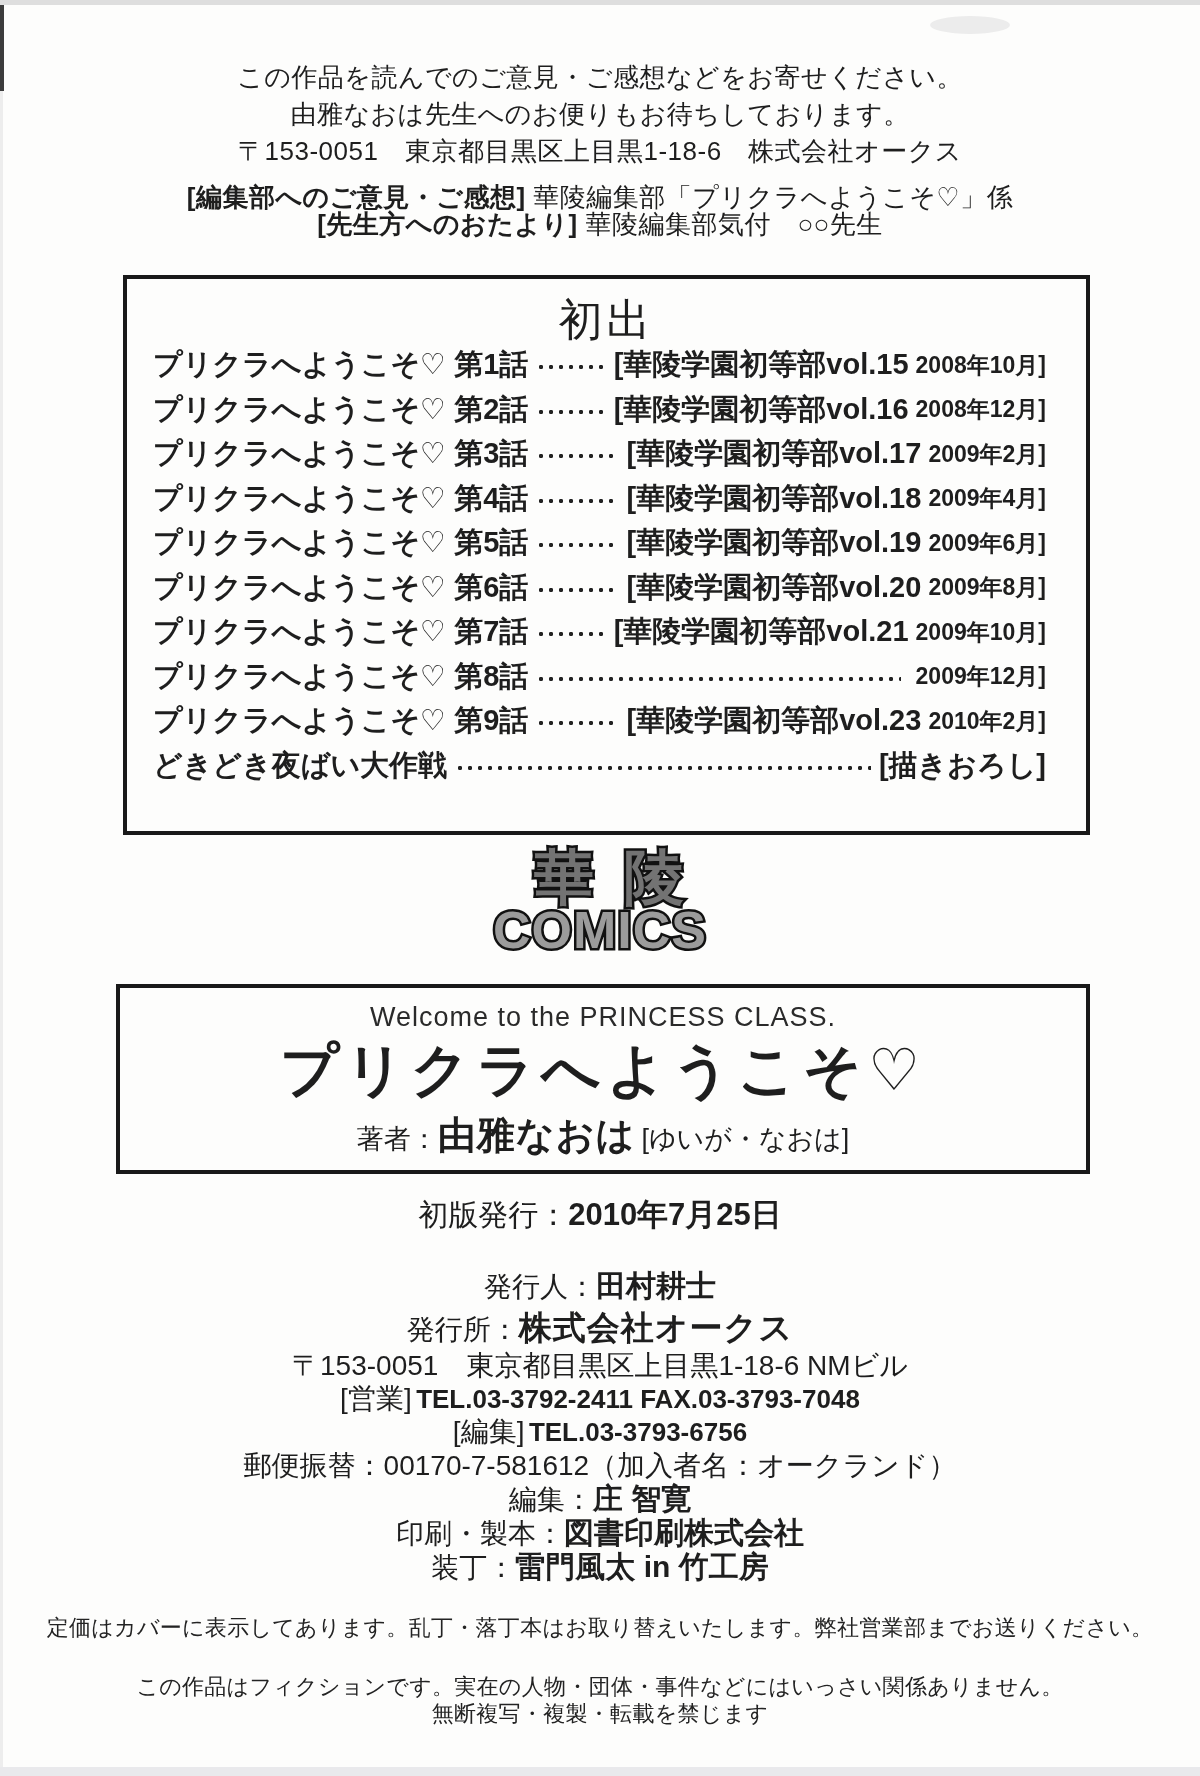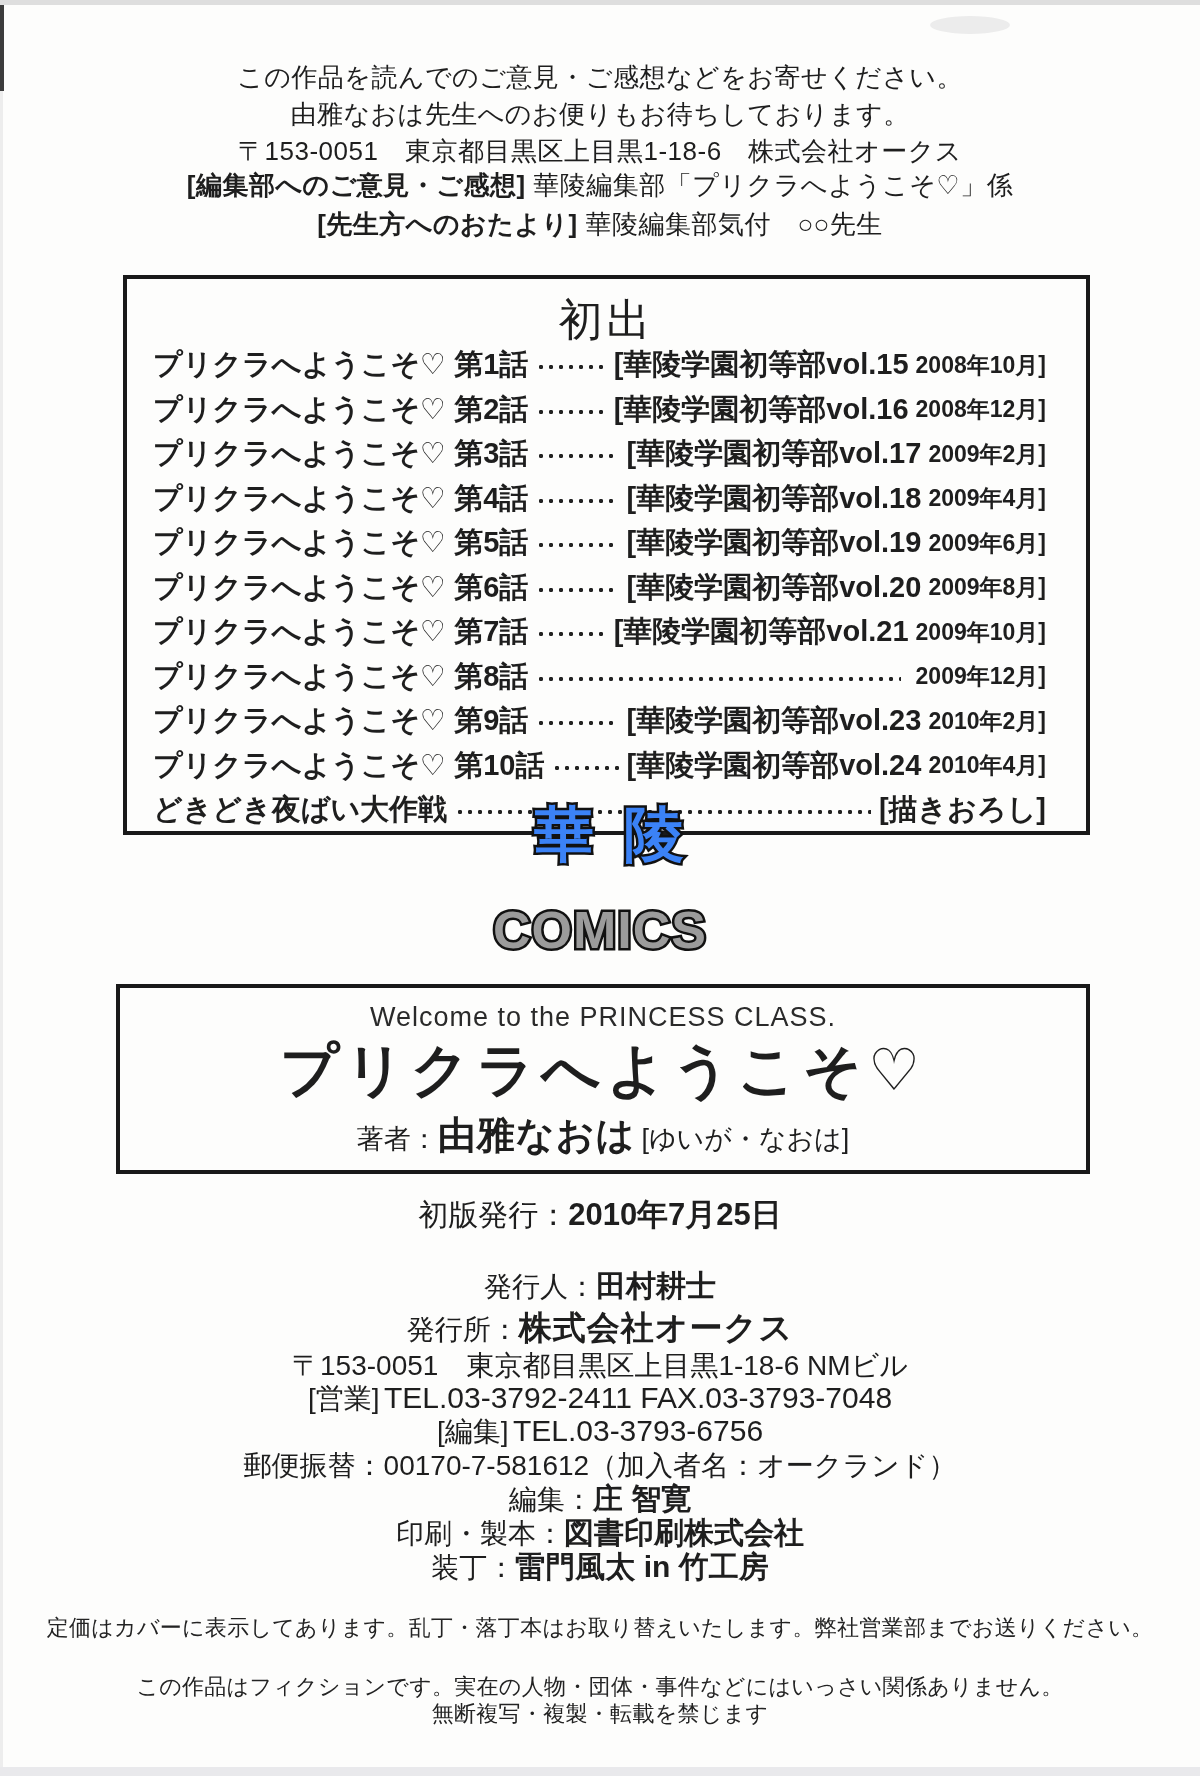--- a/index.html
+++ b/index.html
@@ -22,23 +22,23 @@
   .entry{display:flex;align-items:center;height:44.5px;}
   .entry .chapter{font-weight:700;font-size:29px;white-space:nowrap;}
   .entry .leader{flex:1;height:6px;margin:4px 8px 0 8px;
     background-image:radial-gradient(circle,#222 2px,transparent 2.3px);
     background-size:10px 6px;background-position:left center;background-repeat:repeat-x;}
   .entry .src{font-weight:700;font-size:29px;white-space:nowrap;}
   .entry .date{font-size:23px;font-weight:600;white-space:nowrap;}
   .entry .date:not(:empty){margin-left:7px;}
 
   
-  .logo-kanji{position:absolute;top:795px;left:0;right:0;text-align:center;
+  .logo-kanji{position:absolute;top:838px;left:0;right:0;text-align:center;
     font-size:60px;font-weight:700;letter-spacing:30px;text-indent:30px;
-    color:#3b82f6;-webkit-text-stroke:5px #111;paint-order:stroke fill;padding-left:18px;}
+    color:#737373;-webkit-text-stroke:5px #111;paint-order:stroke fill;padding-left:18px;}
   .logo-roman{position:absolute;top:900px;left:0;right:0;text-align:center;
     font-size:52px;font-weight:700;letter-spacing:1px;
     color:#9b9b9b;-webkit-text-stroke:5px #111;paint-order:stroke fill;}
 
   
   .title-box{position:absolute;left:116px;top:984px;width:966px;height:182px;
     border:4px solid #191919;background:#fdfdfc;}
   .title-eng{position:absolute;top:14px;left:0;right:0;text-align:center;
     font-size:27px;font-weight:400;letter-spacing:1px;color:#2a2a2a;}
   .title-main{position:absolute;top:44px;left:0;right:0;text-align:center;
@@ -48,21 +48,21 @@
   .title-author .name{font-size:38px;font-weight:700;letter-spacing:1px;}
   .title-author .reading{font-size:27px;margin-left:6px;margin-top:19px;}
 
   
   .ed-label{font-size:30px;}
   .ed-date{font-size:31px;font-weight:700;}
   .p-label{font-size:28px;}
   .p-bold{font-size:30px;font-weight:700;}
   .p-big{font-size:33px;font-weight:700;letter-spacing:1px;}
   .p-plain{font-size:28px;}
-  .p-tel{font-size:30px;font-weight:400;}
+  .p-tel{font-size:26px;font-weight:700;}
 
   
   .f-small{font-size:22px;letter-spacing:0.3px;color:#232323;}
   .f-isbn{font-size:30px;font-weight:400;letter-spacing:0.5px;}
   .gap-lg{display:inline-block;width:36px;}
 
   
   .art-top{position:absolute;left:0;top:0;right:0;height:5px;background:#dedede;}
   .art-left-tick{position:absolute;left:0;top:5px;width:4px;height:86px;background:#3c3c3c;}
   .art-left-edge{position:absolute;left:0;top:0;width:3px;height:1776px;background:#ededed;}
@@ -76,21 +76,21 @@
 <div class="page">
 
   <div class="art-left-edge"></div>
   <div class="art-top"></div>
   <div class="art-left-tick"></div>
   <div class="art-smudge"></div>
 
   <div class="line h-small" style="top:60px">この作品を読んでのご意見・ご感想などをお寄せください。</div>
   <div class="line h-small" style="top:97px">由雅なおは先生へのお便りもお待ちしております。</div>
   <div class="line h-addr" style="top:134px">〒153-0051　東京都目黒区上目黒1-18-6　株式会社オークス</div>
-  <div class="line h-addr" style="top:168px"><span class="h-bold-label">[編集部へのご意見・ご感想]</span>&nbsp;<span>華陵編集部「プリクラへようこそ♡」係</span></div>
+  <div class="line h-addr" style="top:180px"><span class="h-bold-label">[編集部へのご意見・ご感想]</span>&nbsp;<span>華陵編集部「プリクラへようこそ♡」係</span></div>
   <div class="line h-addr" style="top:207px"><span class="h-bold-label">[先生方へのおたより]</span>&nbsp;<span>華陵編集部気付　○○先生</span></div>
 
   <div class="shoshutsu-box">
     <div class="shoshutsu-title">初出</div>
     <div class="entries">
     <div class="entry">
       <span class="chapter">プリクラへようこそ♡ 第1話</span>
       <span class="leader"></span>
       <span class="src">[華陵学園初等部vol.15</span>
       <span class="date">2008年10月]</span>
@@ -144,26 +144,20 @@
       <span class="date">2009年12月]</span>
     </div>
 
     <div class="entry">
       <span class="chapter">プリクラへようこそ♡ 第9話</span>
       <span class="leader"></span>
       <span class="src">[華陵学園初等部vol.23</span>
       <span class="date">2010年2月]</span>
     </div>
 
-    <div class="entry">
-      <span class="chapter">プリクラへようこそ♡ 第10話</span>
-      <span class="leader"></span>
-      <span class="src">[華陵学園初等部vol.24</span>
-      <span class="date">2010年4月]</span>
-    </div>
 
     <div class="entry">
       <span class="chapter">どきどき夜ばい大作戦</span>
       <span class="leader"></span>
       <span class="src">[描きおろし]</span>
       <span class="date"></span>
     </div>
   </div>
   </div>
 

